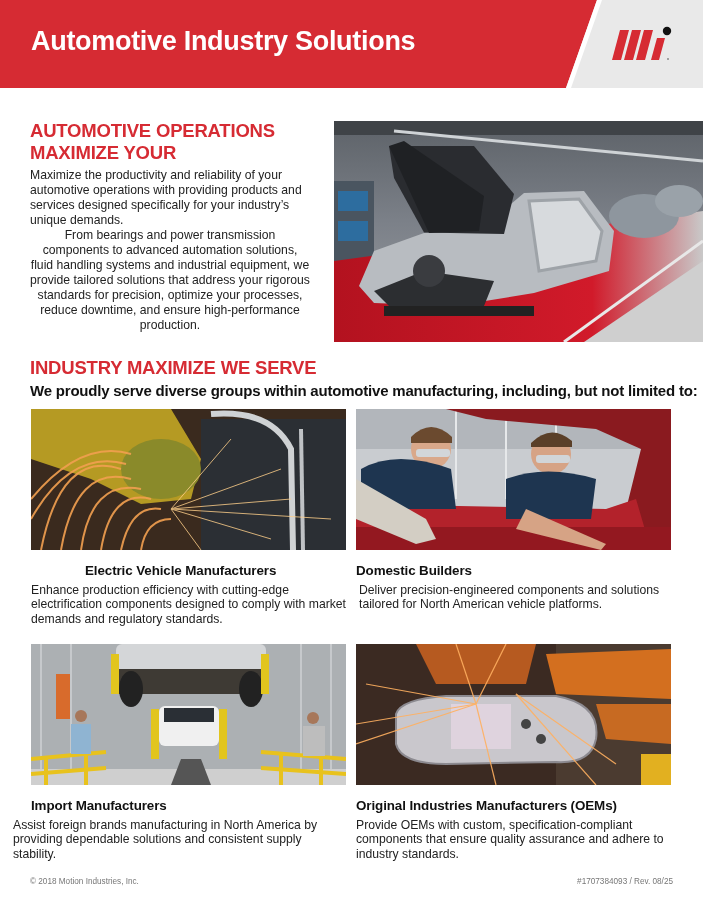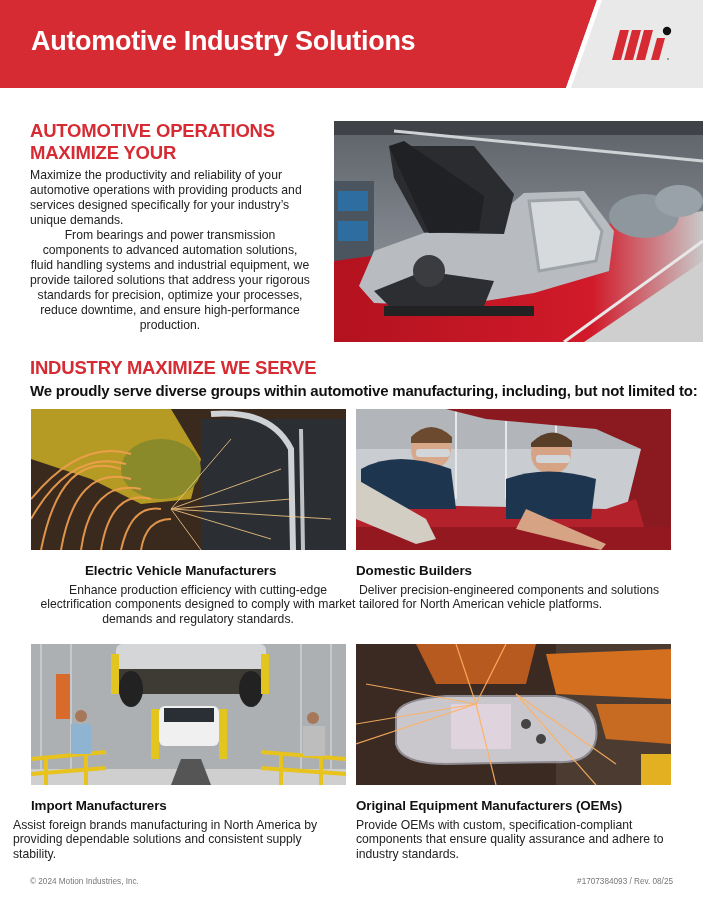--- a/index.html
+++ b/index.html
@@ -122,21 +122,21 @@
       <line x1="140" y1="100" x2="250" y2="60"></line>
         <line x1="140" y1="100" x2="260" y2="90"></line>
       <line x1="140" y1="100" x2="240" y2="130"></line>
         <line x1="140" y1="100" x2="200" y2="30"></line>
       <line x1="140" y1="100" x2="300" y2="110"></line>
         <line x1="140" y1="100" x2="170" y2="141"></line>
     </g>
   </svg>
 </div>
 <div class="card-title" style="left:41px; top:563px;margin-left:44px;">Electric Vehicle Manufacturers</div>
-<div class="card-desc" style="left:39px; top:583px;text-align:center;">Enhance production efficiency with cutting-edge electrification components designed to comply with market demands and regulatory standards.</div>
+<div class="card-desc" style="left:31px; top:583px;">Enhance production efficiency with cutting-edge electrification components designed to comply with market demands and regulatory standards.</div>
 
 <div class="card-img" style="left:356px; top:409px;">
   <svg width="315" height="141" viewBox="0 0 315 141">
     <rect width="315" height="141" fill="#c9ccd0"></rect>
     <rect x="0" y="0" width="315" height="40" fill="#b2b6bb"></rect>
     <g stroke="#e6e8ea" stroke-width="2">
         <line x1="100" y1="0" x2="100" y2="90"></line>
         <line x1="150" y1="0" x2="150" y2="90"></line>
         <line x1="200" y1="0" x2="200" y2="90"></line>
       </g>
@@ -224,17 +224,17 @@
       <line x1="120" y1="60" x2="0" y2="80"></line>
         <line x1="120" y1="60" x2="0" y2="100"></line>
       <line x1="120" y1="60" x2="140" y2="141"></line>
         <line x1="160" y1="50" x2="260" y2="120"></line>
       <line x1="160" y1="50" x2="240" y2="141"></line>
         <line x1="120" y1="60" x2="10" y2="40"></line>
     </g>
     <rect x="285" y="110" width="30" height="31" fill="#e2b020"></rect>
   </svg>
 </div>
-<div class="card-title" style="left:356px; top:798px;">Original Equipment Manufacturers (OEMs)</div>
+<div class="card-title" style="left:356px; top:798px;">Original Industries Manufacturers (OEMs)</div>
 <div class="card-desc" style="left:356px; top:818px;">Provide OEMs with custom, specification-compliant components that ensure quality assurance and adhere to industry standards.</div>
 
-<div class="footer-left">© 2024 Motion Industries, Inc.</div>
+<div class="footer-left">© 2018 Motion Industries, Inc.</div>
 <div class="footer-right">#1707384093 / Rev. 08/25</div>
 
 </body></html>

